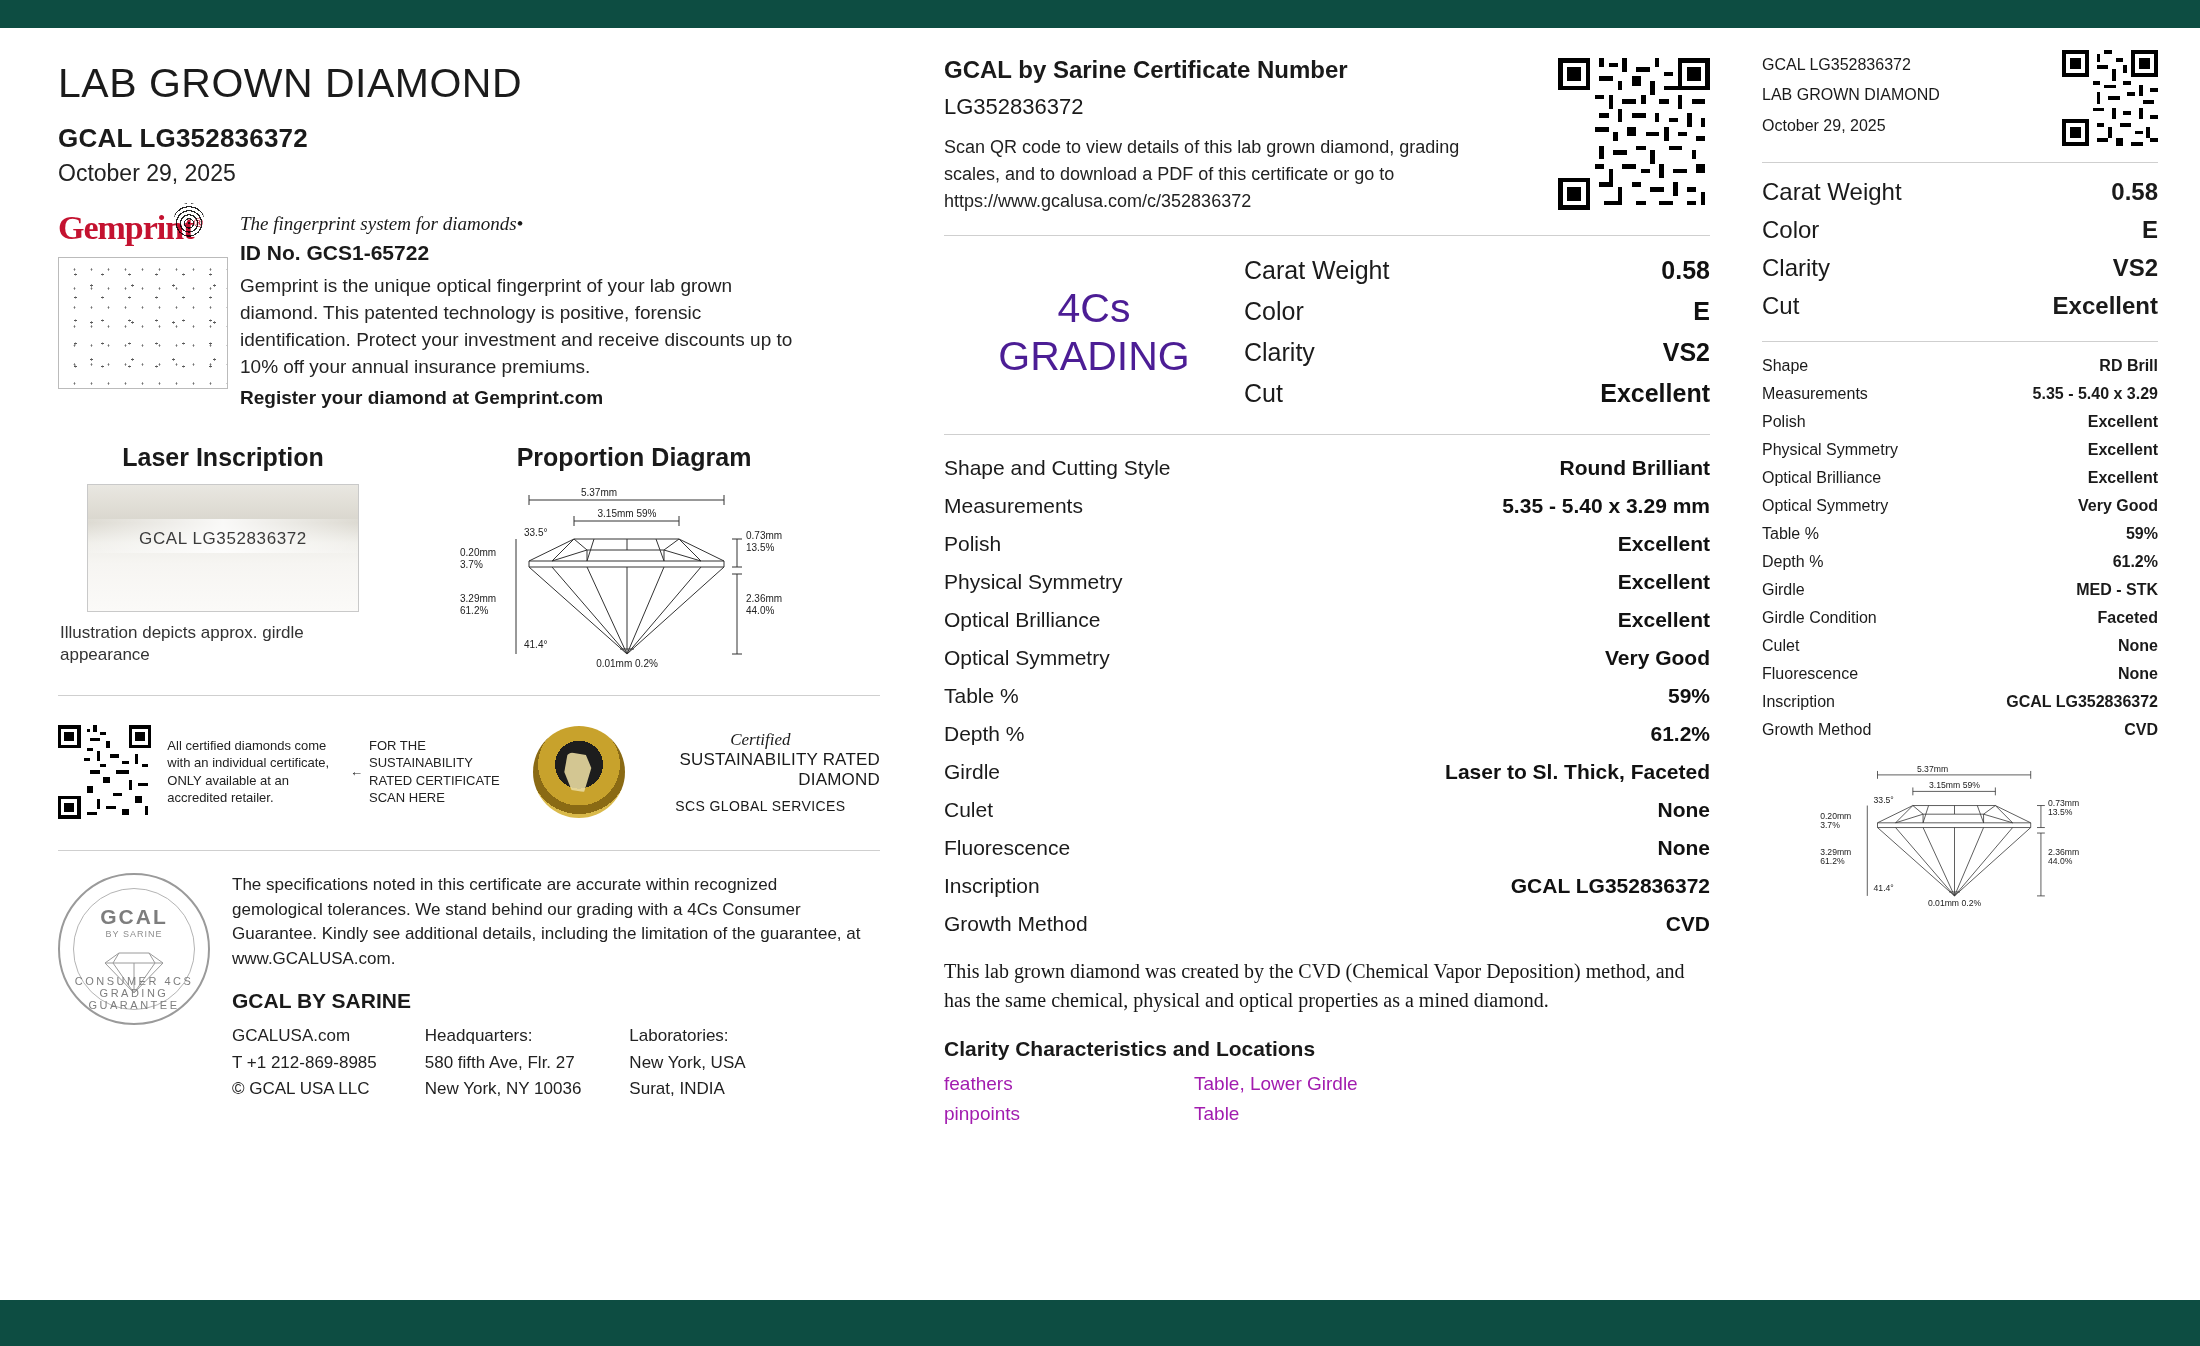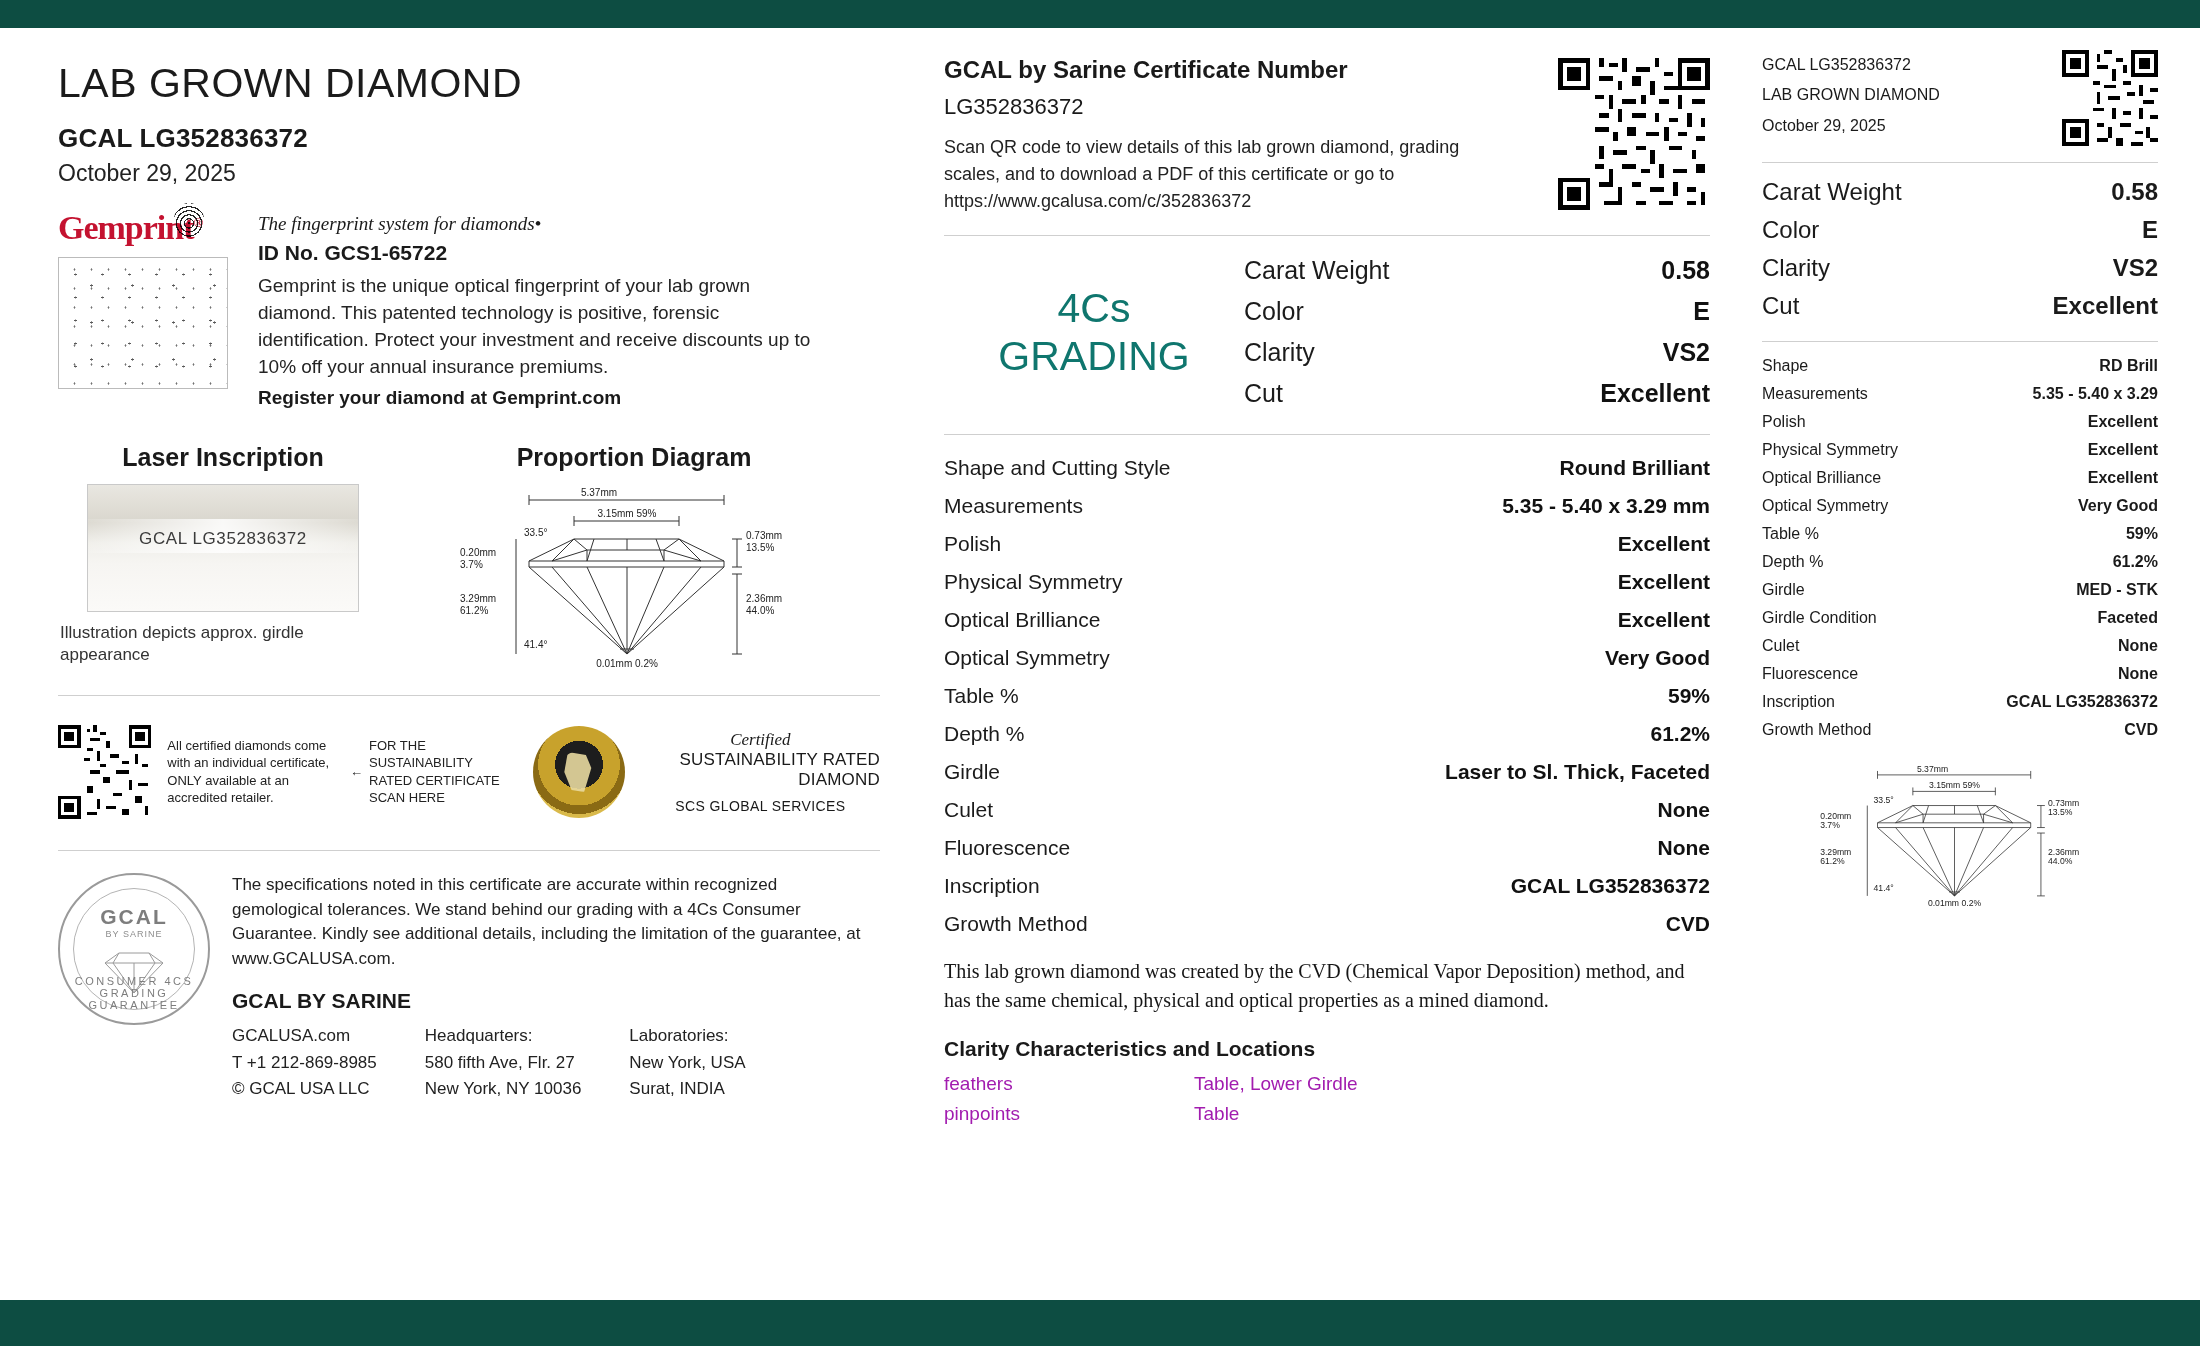--- a/index.html
+++ b/index.html
@@ -21,21 +21,21 @@
   .colM { width:820px; padding:22px 30px 0 24px; position:relative; border-left:none; }
   .colR { width:460px; padding:22px 42px 0 22px; position:relative; }
 
   
   h1.title {
     font-size:41px; font-weight:400; letter-spacing:.5px; margin:10px 0 16px 0; color:#1b1b1b;
   }
   .cert-line { font-size:26px; font-weight:700; margin:0 0 6px 0; letter-spacing:.2px;}
   .cert-date { font-size:23px; font-weight:400; color:#222; margin-bottom:22px;}
 
-  .gemprint-row { display:flex; gap:20px; margin-top:14px; }
+  .gemprint-row { display:flex; gap:2px; margin-top:14px; }
   .gemprint-left { width:180px; }
   .gemprint-logo {
     font-family:"Liberation Serif", serif;
     font-weight:700; font-size:34px; color:#c41230; letter-spacing:-1px;
     position:relative; display:inline-block;
   }
   .gemprint-logo .reg { font-size:13px; vertical-align:super; }
   .thumbprint {
     position:absolute; right:-2px; top:-6px; width:30px; height:34px;
     background:
@@ -126,21 +126,21 @@
   
   .m-head { display:flex; justify-content:space-between; align-items:flex-start; }
   .m-title { font-size:24px; font-weight:700; margin:6px 0 10px 0;}
   .m-num { font-size:22px; font-weight:400; margin-bottom:14px;}
   .m-scan { font-size:18px; line-height:1.5; color:#222; max-width:530px;}
   .qr-mid { width:152px; height:152px; margin-top:8px;}
 
   .hr { border-top:1px solid #cfcfcf; margin:20px 0 14px 0; }
 
   .fourcs-row { display:flex; align-items:center; gap:0; }
-  .fourcs-label { width:300px; text-align:center; font-size:41px; font-weight:300; line-height:1.18; color:#0f766e;}
+  .fourcs-label { width:300px; text-align:center; font-size:41px; font-weight:300; line-height:1.18; color:#4c1d95;}
   .fourcs-tbl { flex:1; }
   .frow { display:flex; justify-content:space-between; align-items:baseline; padding:6px 0; }
   .frow .k { font-size:25px; font-weight:400; color:#1b1b1b;}
   .frow .v { font-size:25px; font-weight:700; color:#111;}
 
   .grading-tbl { margin-top:6px; }
   .grow { display:flex; justify-content:space-between; align-items:baseline; padding:7px 0; }
   .grow .k { font-size:21px; color:#1b1b1b; }
   .grow .v { font-size:21px; font-weight:700; color:#111; }
 

